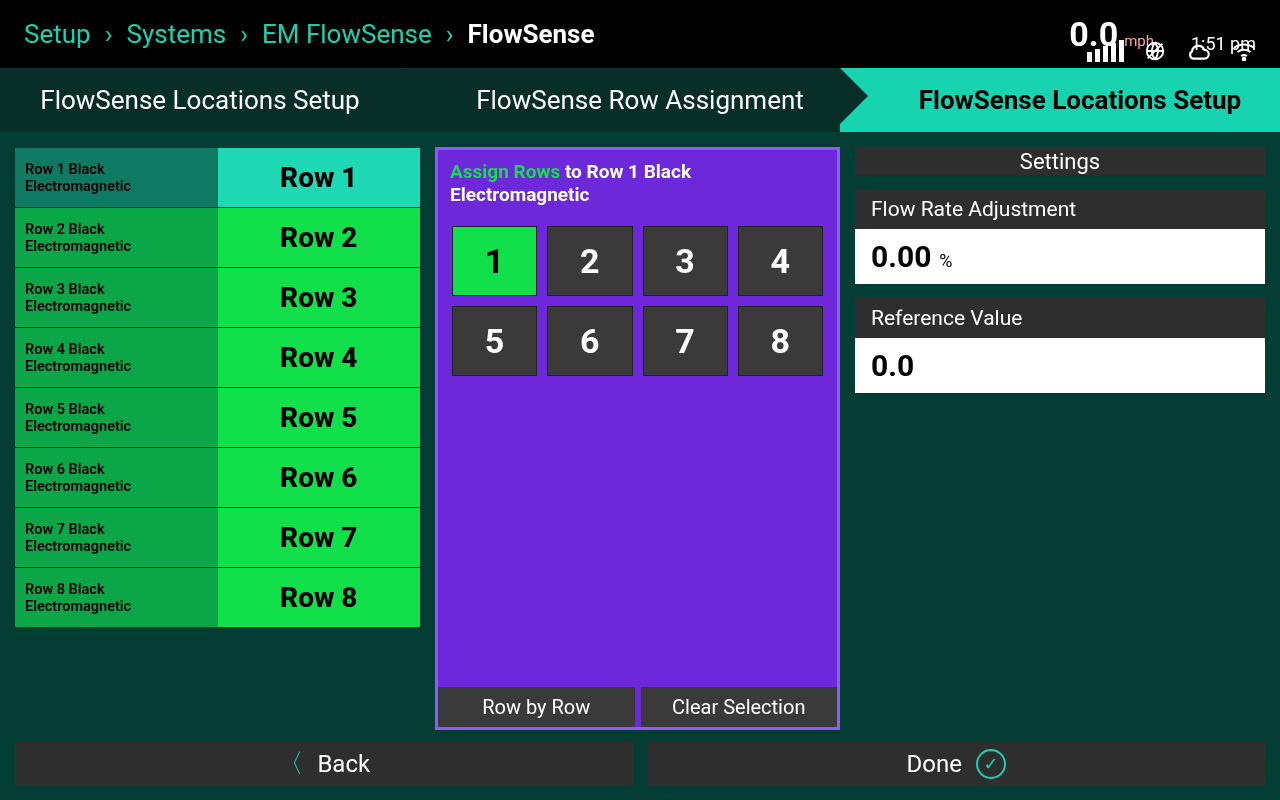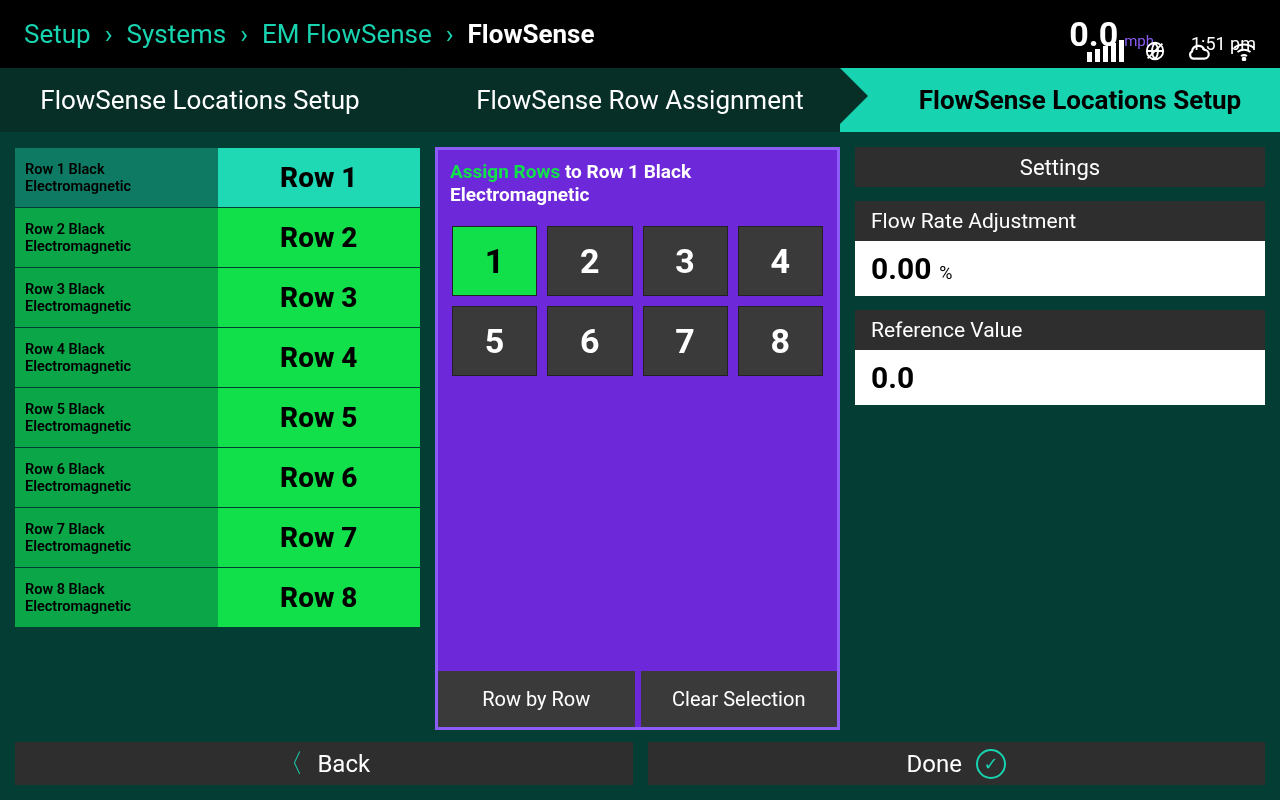--- a/index.html
+++ b/index.html
@@ -11,21 +11,21 @@
     height: 68px; background: #000; display: flex; align-items: center;
     padding: 0 24px; color: #fff; position: relative;
   }
   .breadcrumb { display: flex; align-items: center; gap: 14px; font-size: 26px; }
   .breadcrumb a { color: #18d3b0; text-decoration: none; }
   .breadcrumb .sep { color: #18d3b0; }
   .breadcrumb .current { color: #fff; font-weight: 700; }
   .status-right { margin-left: auto; display: flex; align-items: flex-end; gap: 22px; }
   .speed { display: flex; align-items: baseline; gap: 6px; }
   .speed .val { font-size: 34px; font-weight: 700; }
-  .speed .unit { font-size: 15px; color: #8b5cf6; }
+  .speed .unit { font-size: 15px; color: #fca5a5; }
   .clock { font-size: 18px; min-width: 80px; text-align: right; }
   .status-icons { position: absolute; right: 24px; bottom: 6px; display: flex; align-items: center; gap: 20px; }
   .bars { display: flex; gap: 3px; align-items: flex-end; }
   .bars span { width: 5px; background: #fff; }
   .bars span:nth-child(1){height:10px}.bars span:nth-child(2){height:13px}
   .bars span:nth-child(3){height:16px}.bars span:nth-child(4){height:19px}
   .bars span:nth-child(5){height:22px}
   .icon-sat, .icon-cloud, .icon-wifi { color:#fff; }
 
   
@@ -95,28 +95,28 @@
     height: 70px; background: #3a3a3a; color: #fff; font-size: 34px;
     font-weight: 700; display: flex; align-items: center; justify-content: center;
     cursor: pointer; border: 1px solid #222;
   }
   .cell8.on { background: #12e04a; color: #000; }
   .mid-spacer { flex: 1; }
   .mid-actions {
     display: grid; grid-template-columns: 1fr 1fr; gap: 6px; padding: 0;
   }
   .mid-btn {
-    height: 56px; background: #3a3a3a; color: #fff; font-size: 20px;
+    height: 40px; background: #3a3a3a; color: #fff; font-size: 20px;
     display: flex; align-items: center; justify-content: center; cursor: pointer;
   }
 
   
   .right-panel { }
   .right-title {
-    height: 40px; background: #2e2e2e; color: #fff; font-size: 22px;
+    height: 28px; background: #2e2e2e; color: #fff; font-size: 22px;
     display: flex; align-items: center; justify-content: center;
   }
   .setting-block { margin-top: 14px; }
   .setting-label {
     background: #2e2e2e; color: #fff; font-size: 21px; padding: 8px 16px;
   }
   .setting-value {
     background: #fff; color: #000; font-size: 30px; font-weight: 700;
     padding: 10px 16px; display: flex; align-items: baseline; gap: 8px;
     cursor: pointer;

